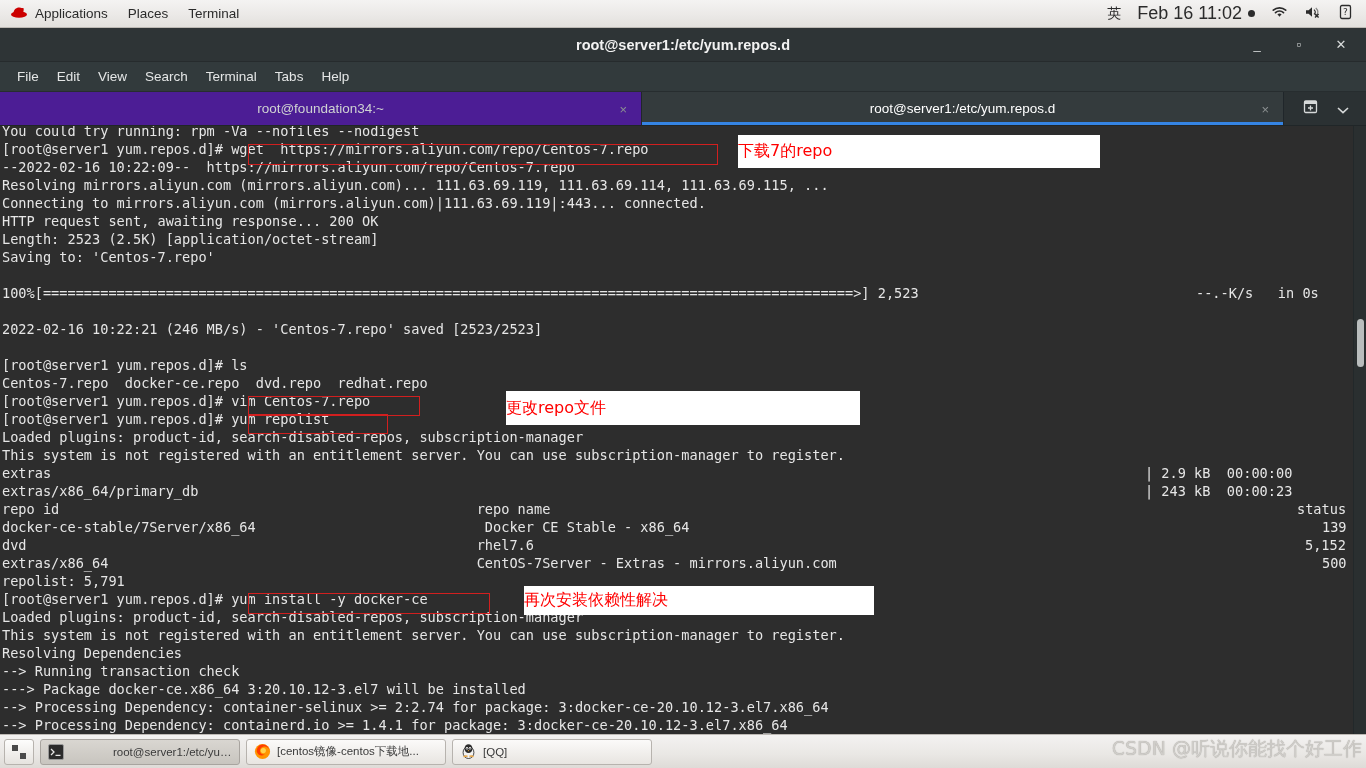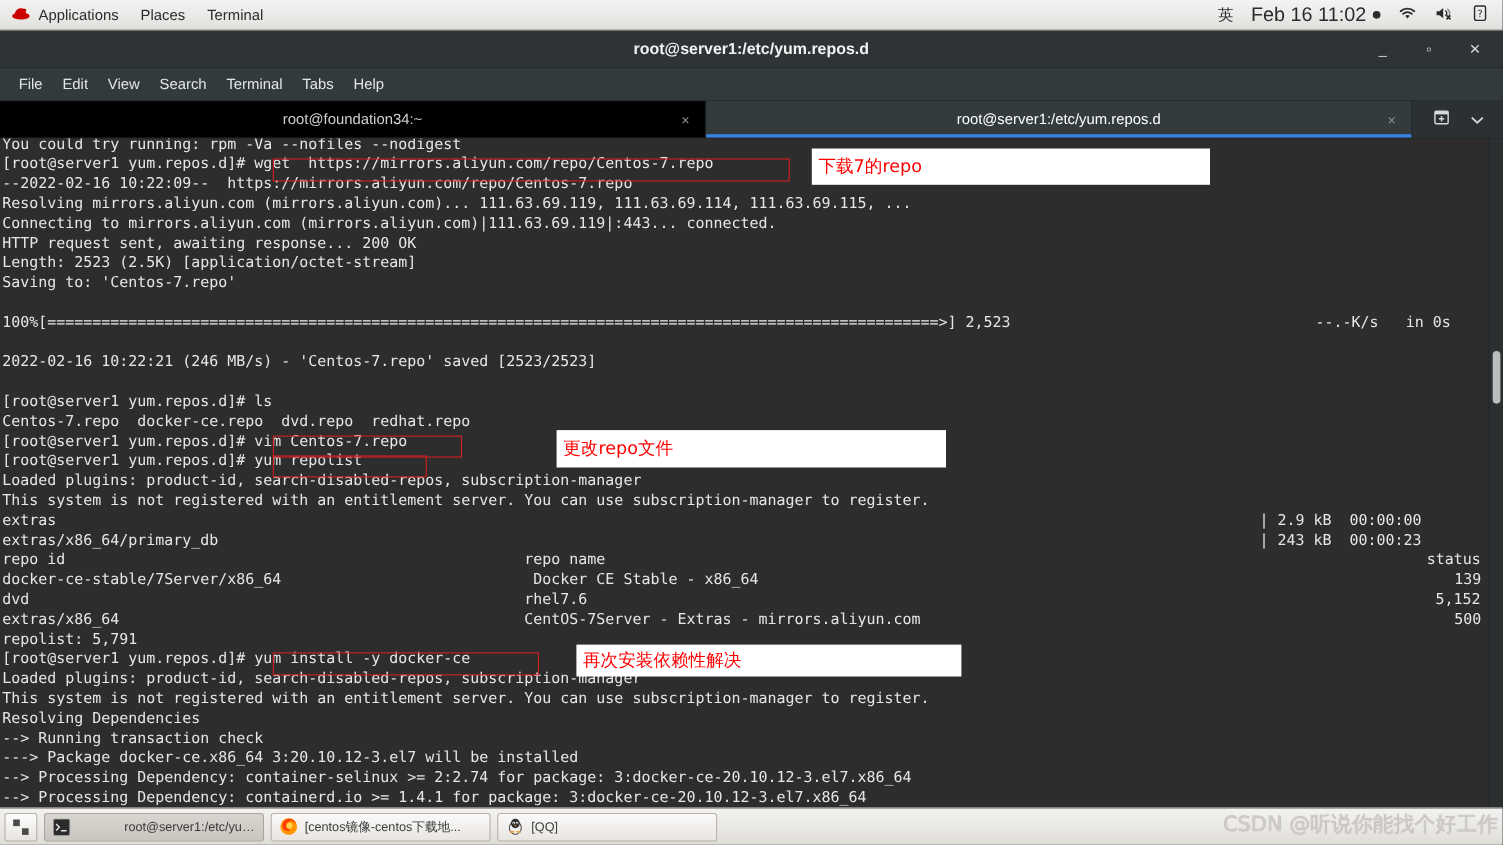--- a/index.html
+++ b/index.html
@@ -68,21 +68,21 @@
 
   #tabbar {
     height: 34px; background: #2b3133; display: flex; align-items: stretch;
     border-bottom: 1px solid #202628;
   }
   .tab {
     flex: 1 1 0; position: relative;
     display: flex; align-items: center; justify-content: center;
     font-size: 13.5px; color: #cfd2d2;
     border-right: 1px solid #20262a;
-    background: #000000;
+    background: #4c1d95;
   }
   .tab.active { background: #343b3d; color: #ffffff; }
   .tab.active::after {
     content: ""; position: absolute; left: 0; right: 0; bottom: 0; height: 3px;
     background: #3584e4;
   }
   .tab .tclose {
     position: absolute; right: 14px; top: 50%; transform: translateY(-50%);
     font-size: 13px; color: #8c9192;
   }
@@ -119,21 +119,21 @@
   }
   #vthumb {
     position: absolute; left: 3px; width: 7px; border-radius: 4px;
     background: #b9bdbd;
   }
 
   
   .annobox {
     position: absolute; background: #ffffff; border: 0;
     display: flex; align-items: center;
-    padding-left: 6px;
+    padding-left: 0;
     color: #ff0000;
     font-family: "DejaVu Sans", sans-serif;
     font-size: 16px;
     z-index: 5;
   }
   .redrect {
     position: absolute; border: 1.6px solid #d21f1f; z-index: 6;
     pointer-events: none;
   }
 

